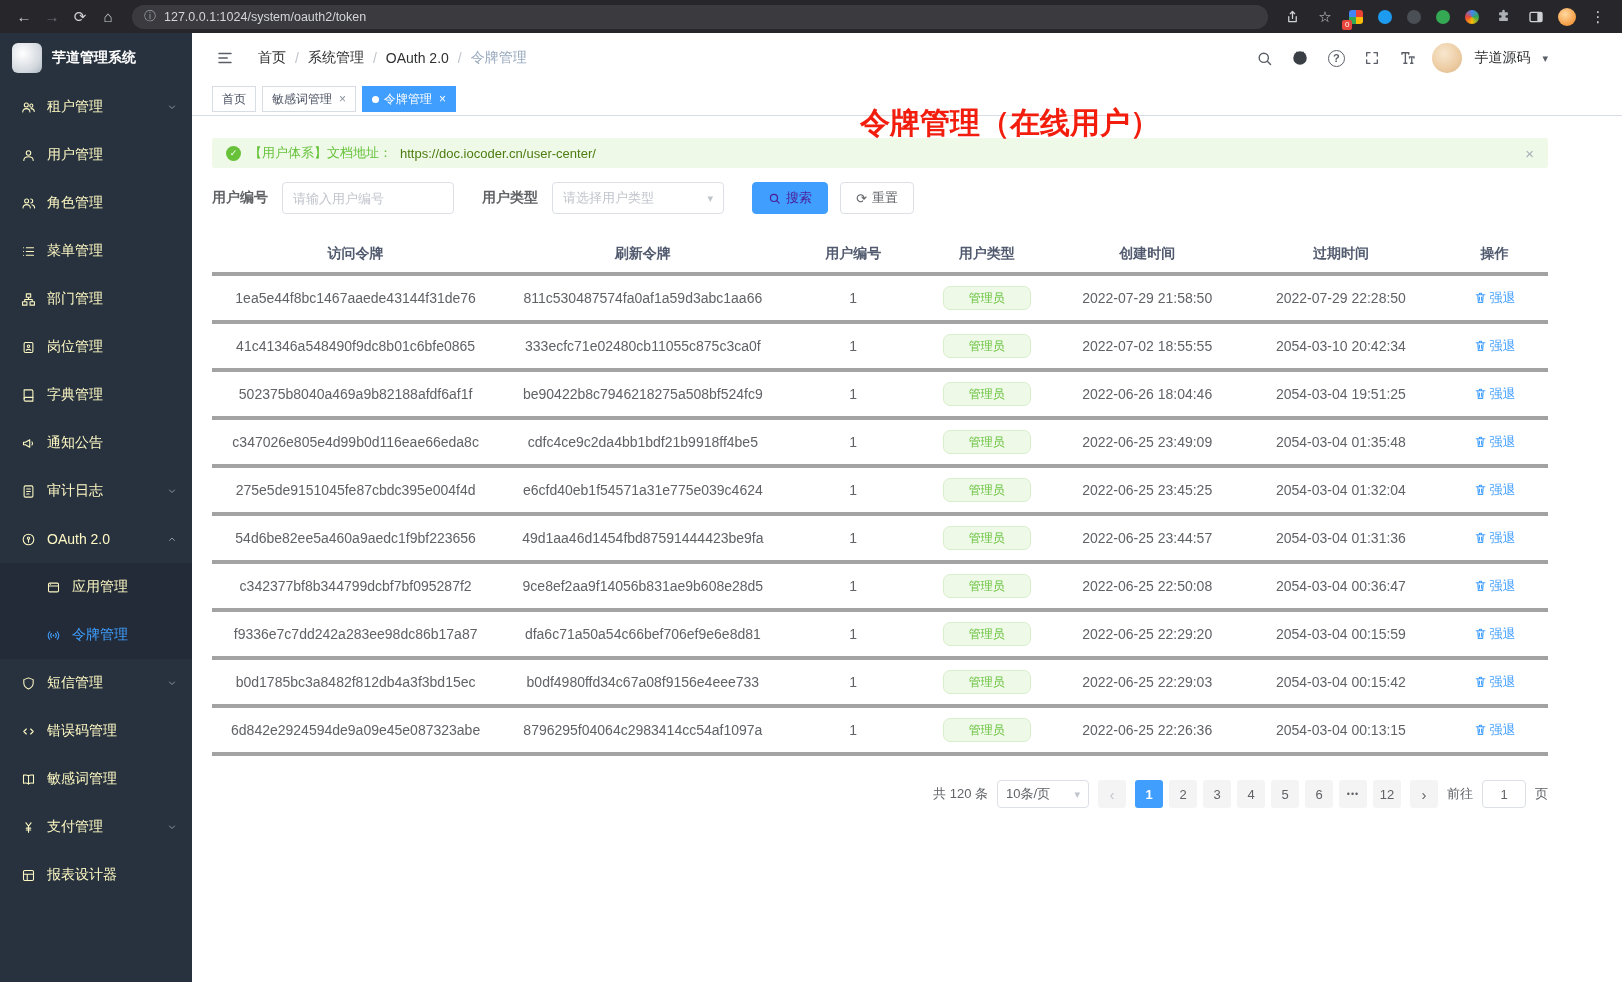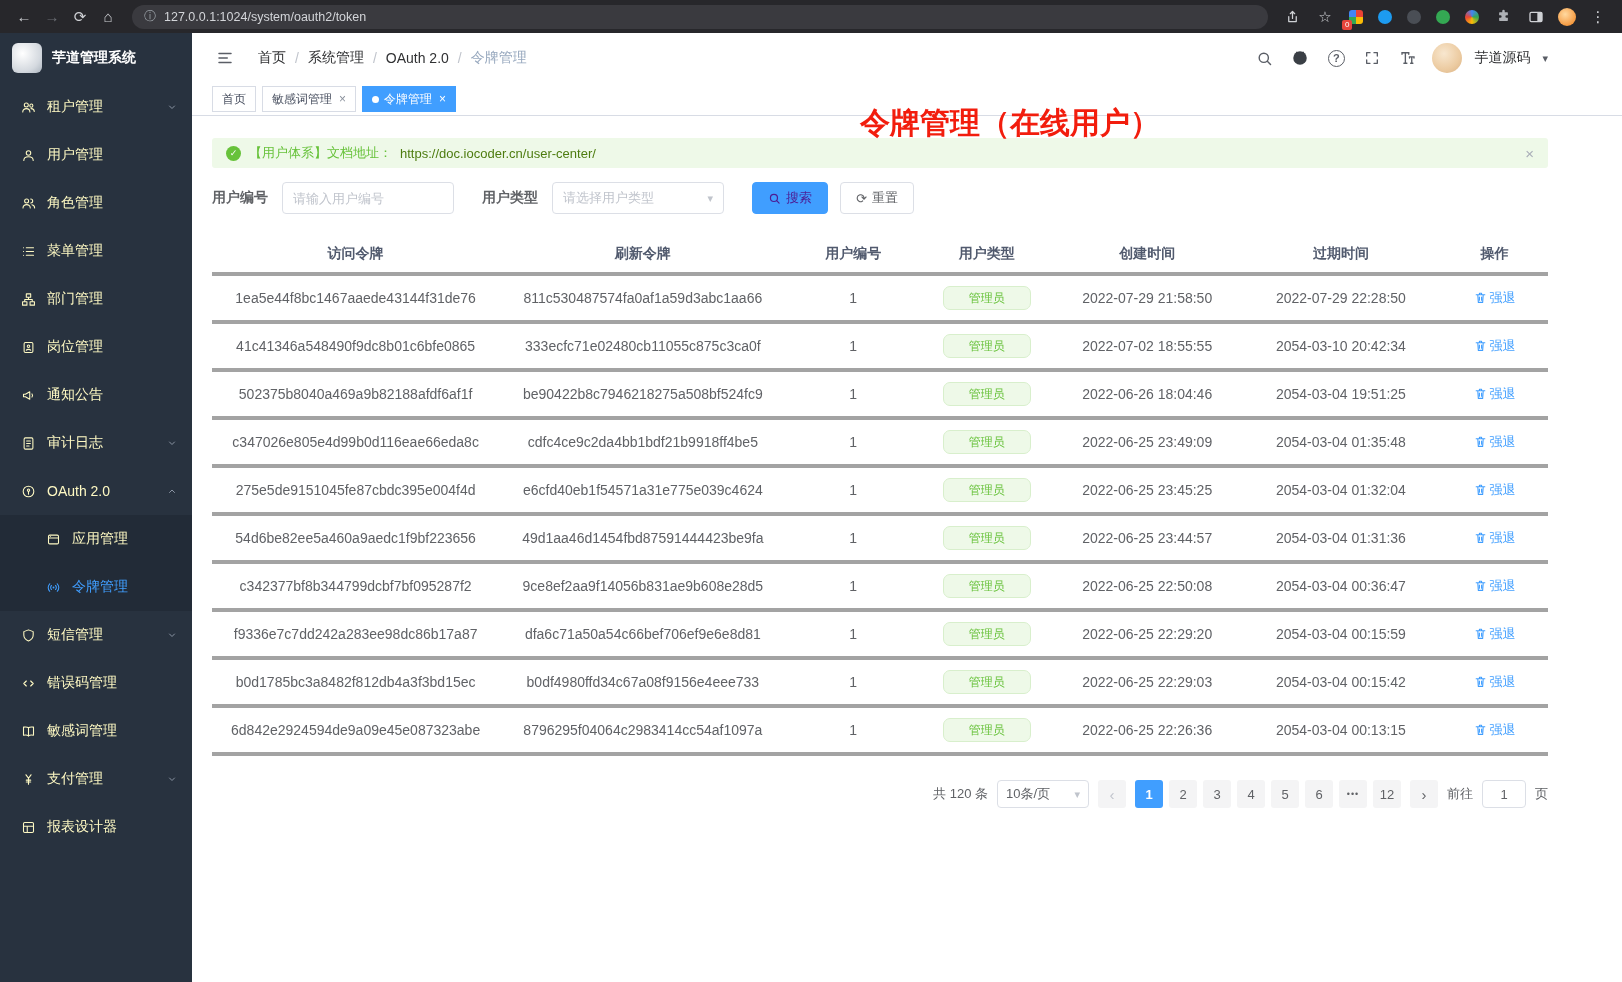--- a/index.html
+++ b/index.html
@@ -233,20 +233,27 @@
 
     <div class="side-item">
       <svg class="si" viewBox="0 0 24 24" fill="none" stroke="currentColor" stroke-width="1.7" stroke-linecap="round" stroke-linejoin="round">
           <rect x="5" y="4" width="14" height="16" rx="2"></rect>
           <circle cx="12" cy="10" r="2"></circle>
           <path d="M8.5 16.5c.5-2 6.5-2 7 0"></path>
         </svg>
       <span class="grow">岗位管理</span>
     </div>
 
+    <div class="side-item">
+      <svg class="si" viewBox="0 0 24 24" fill="none" stroke="currentColor" stroke-width="1.7" stroke-linecap="round" stroke-linejoin="round">
+          <path d="M5 3h12a2 2 0 0 1 2 2v16H7a2 2 0 0 1-2-2z"></path>
+          <path d="M5 17a2 2 0 0 1 2-2h12"></path>
+        </svg>
+      <span class="grow">字典管理</span>
+    </div>
 
     <div class="side-item">
       <svg class="si" viewBox="0 0 24 24" fill="none" stroke="currentColor" stroke-width="1.7" stroke-linecap="round" stroke-linejoin="round">
           <path d="M4 10v4h3l7 4V6l-7 4z"></path>
           <path d="M17.5 9.5a4 4 0 0 1 0 5"></path>
         </svg>
       <span class="grow">通知公告</span>
     </div>
 
     <div class="side-item">

